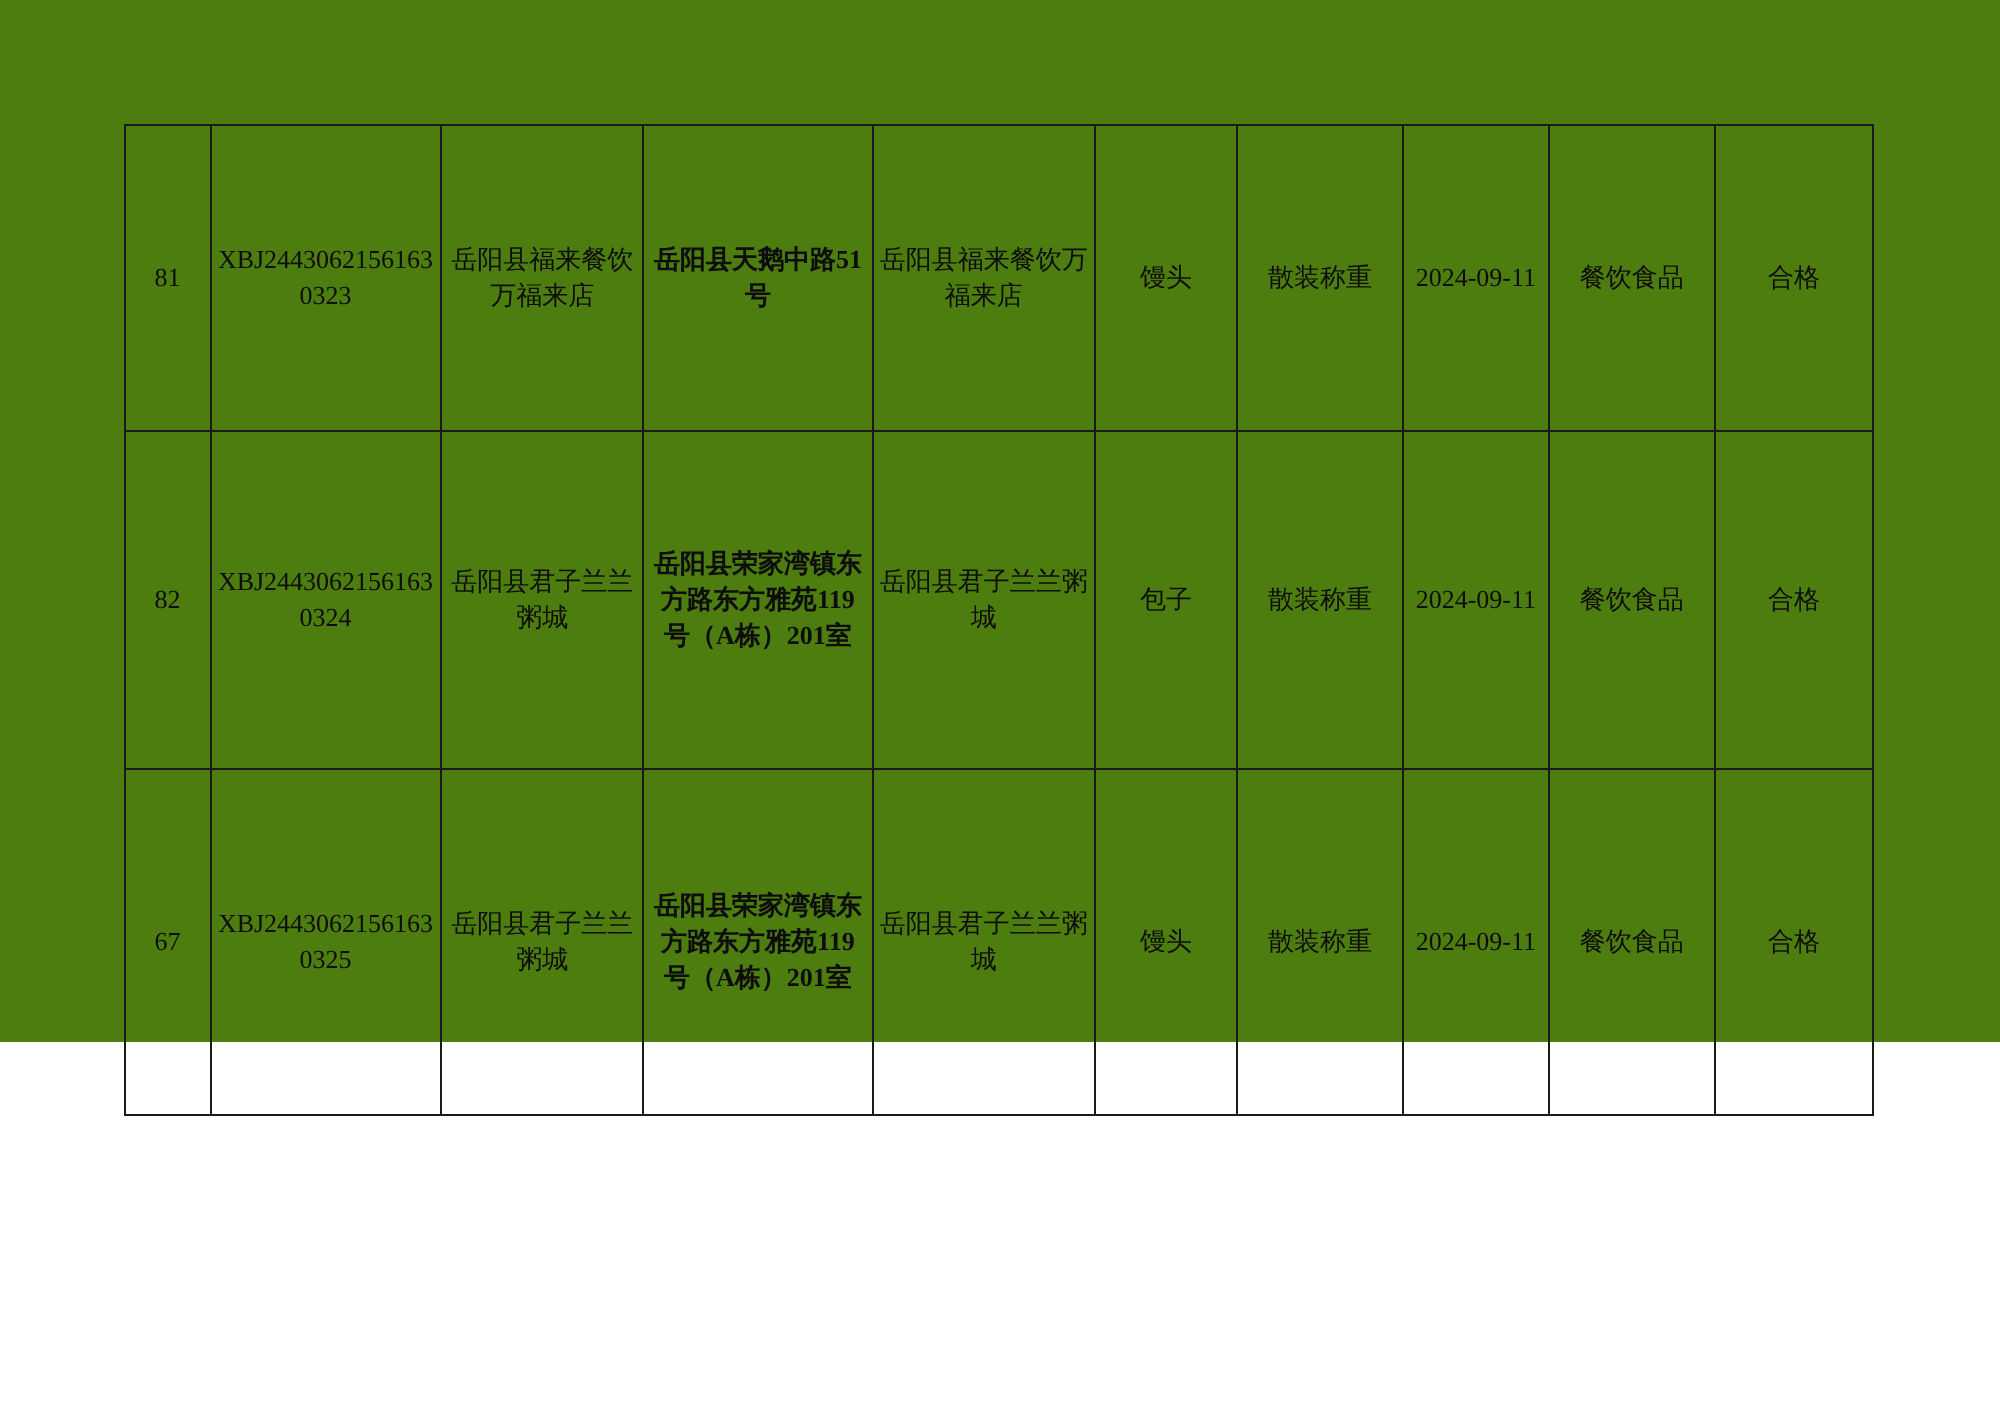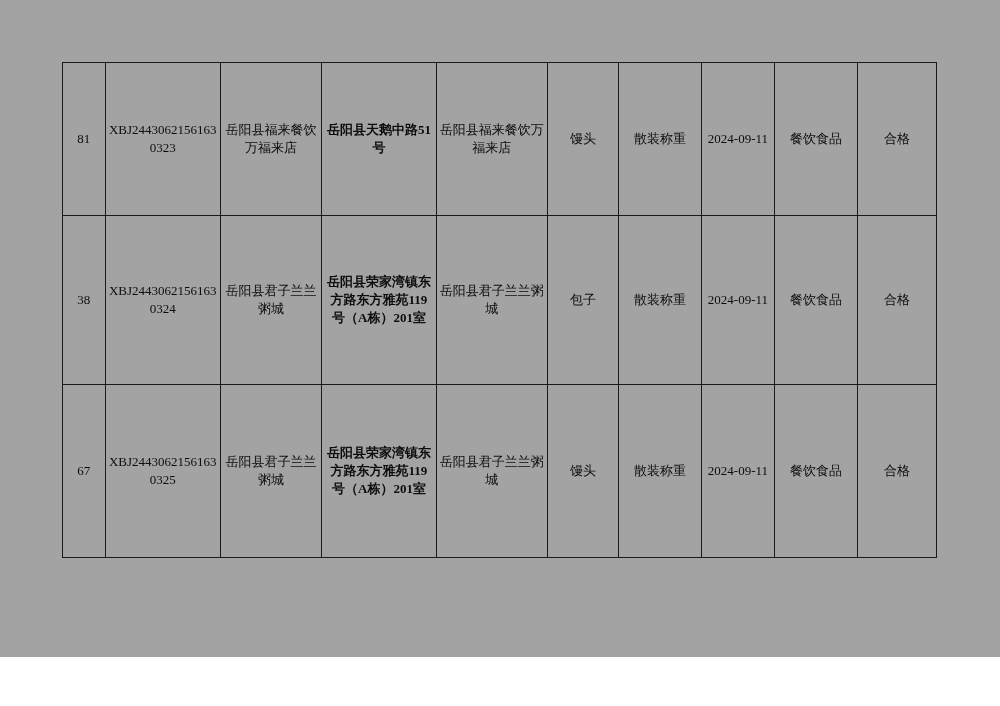--- a/index.html
+++ b/index.html
@@ -9,22 +9,22 @@
   body {
     width: 1000px;
     height: 706px;
     background: #ffffff;
     font-family: "Liberation Serif", "DejaVu Serif", serif;
     overflow: hidden;
   }
   .page {
     position: relative;
     width: 1000px;
-    height: 657px;
-    background: #a3a3a3;
+    height: 521px;
+    background: #4d7c0f;
   }
   .table-wrap {
     position: absolute;
     left: 62px;
     top: 62px;
     width: 875px;
   }
   table.doc-table {
     border-collapse: collapse;
     table-layout: fixed;
@@ -92,21 +92,21 @@
           <td class="cell-cn">岳阳县福来餐饮万福来店</td>
           <td class="cell-addr">岳阳县天鹅中路51号</td>
           <td class="cell-cn">岳阳县福来餐饮万福来店</td>
           <td class="cell-cn">馒头</td>
           <td class="cell-cn">散装称重</td>
           <td class="cell-small">2024-09-11</td>
           <td class="cell-cn">餐饮食品</td>
           <td class="cell-cn">合格</td>
         </tr>
         <tr class="row-2">
-          <td class="cell-index">38</td>
+          <td class="cell-index">82</td>
           <td class="cell-code">XBJ24430621561630324</td>
           <td class="cell-cn">岳阳县君子兰兰粥城</td>
           <td class="cell-addr">岳阳县荣家湾镇东方路东方雅苑119号（A栋）201室</td>
           <td class="cell-cn">岳阳县君子兰兰粥城</td>
           <td class="cell-cn">包子</td>
           <td class="cell-cn">散装称重</td>
           <td class="cell-small">2024-09-11</td>
           <td class="cell-cn">餐饮食品</td>
           <td class="cell-cn">合格</td>
         </tr>

